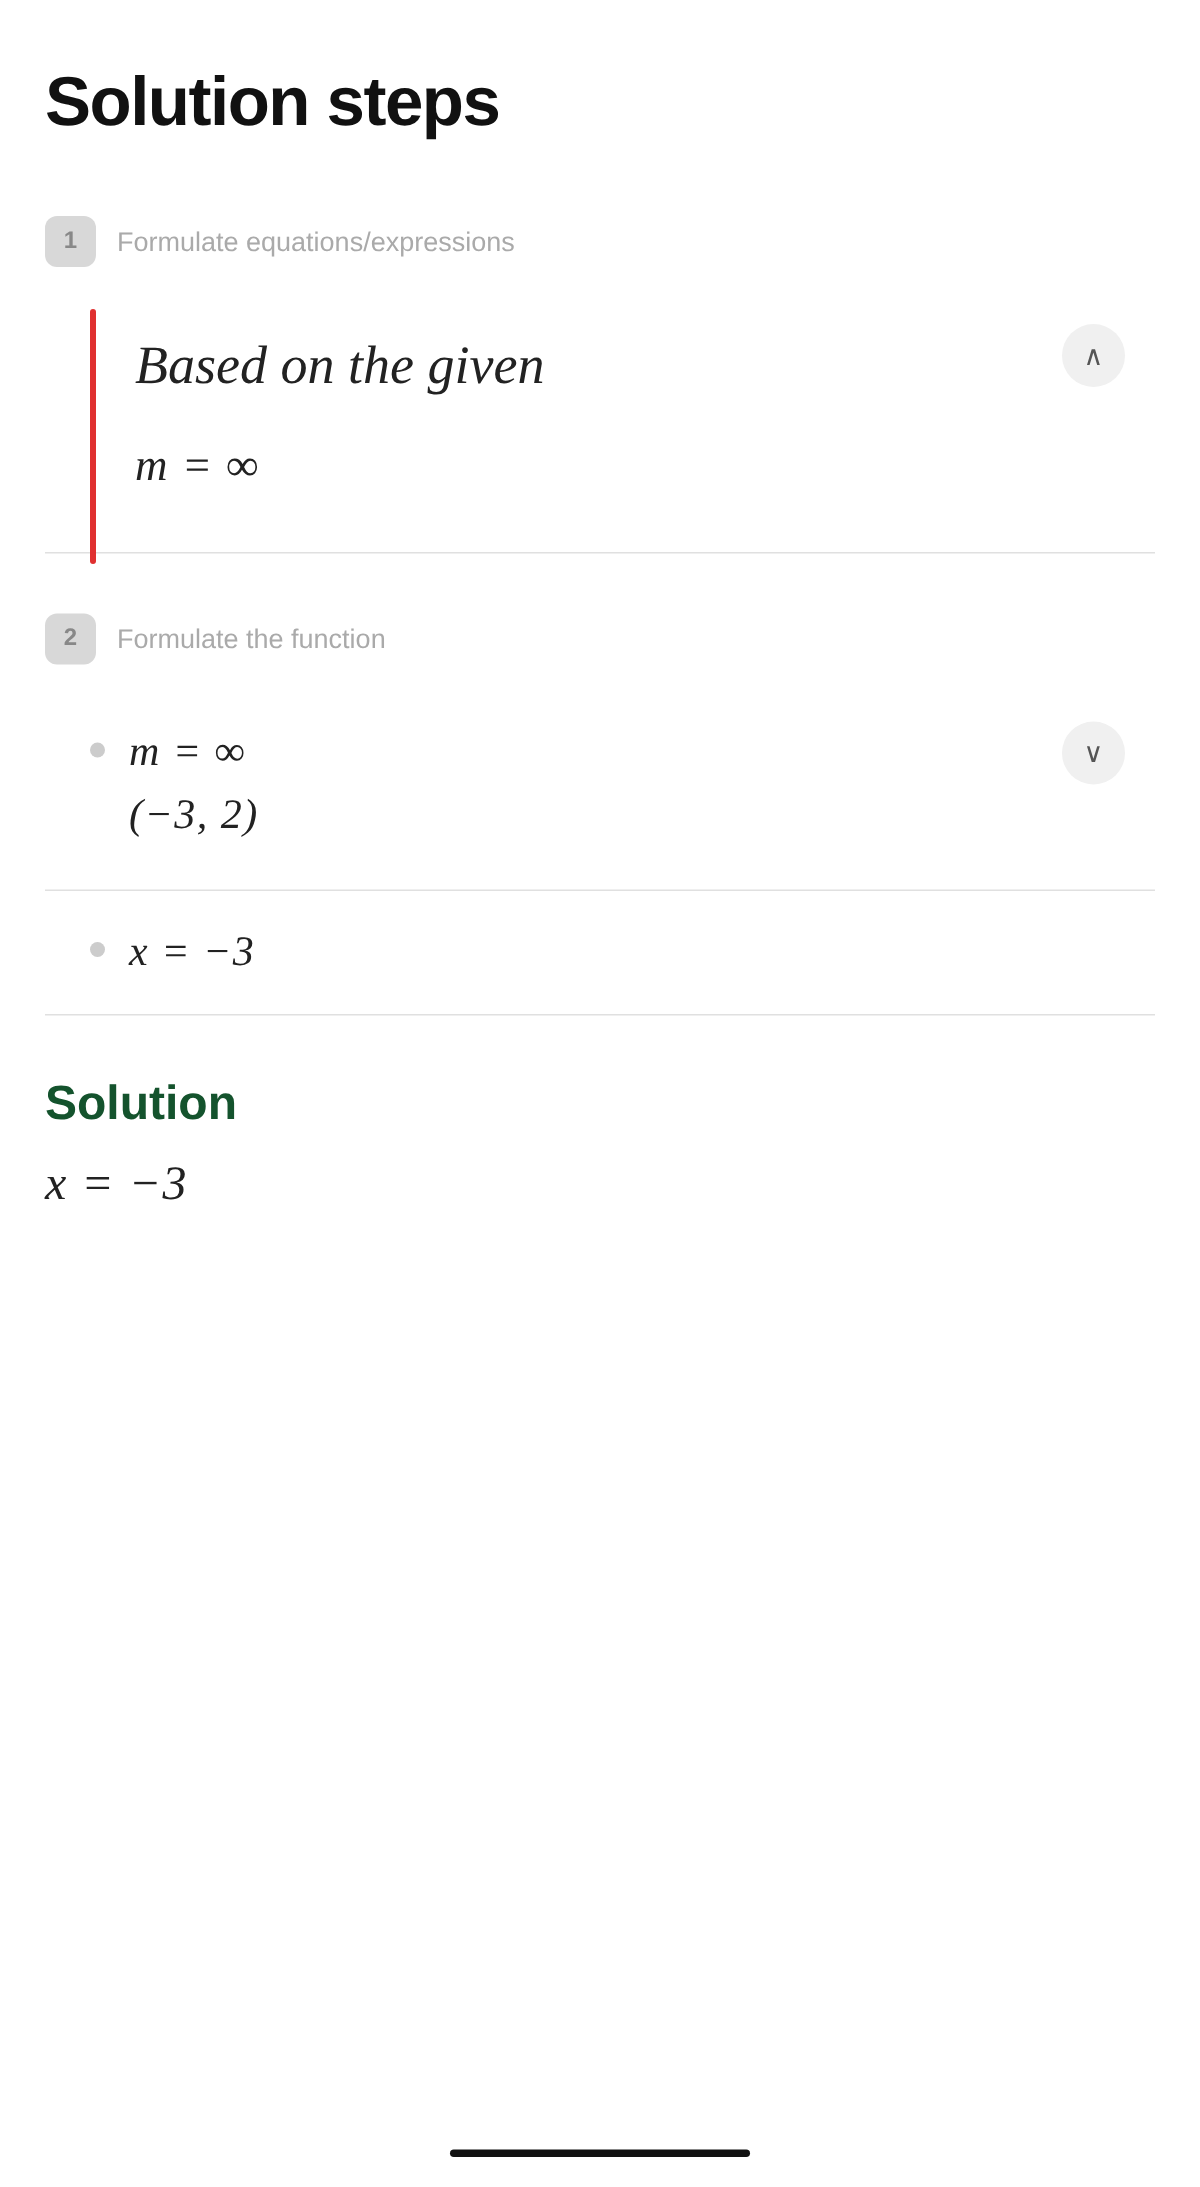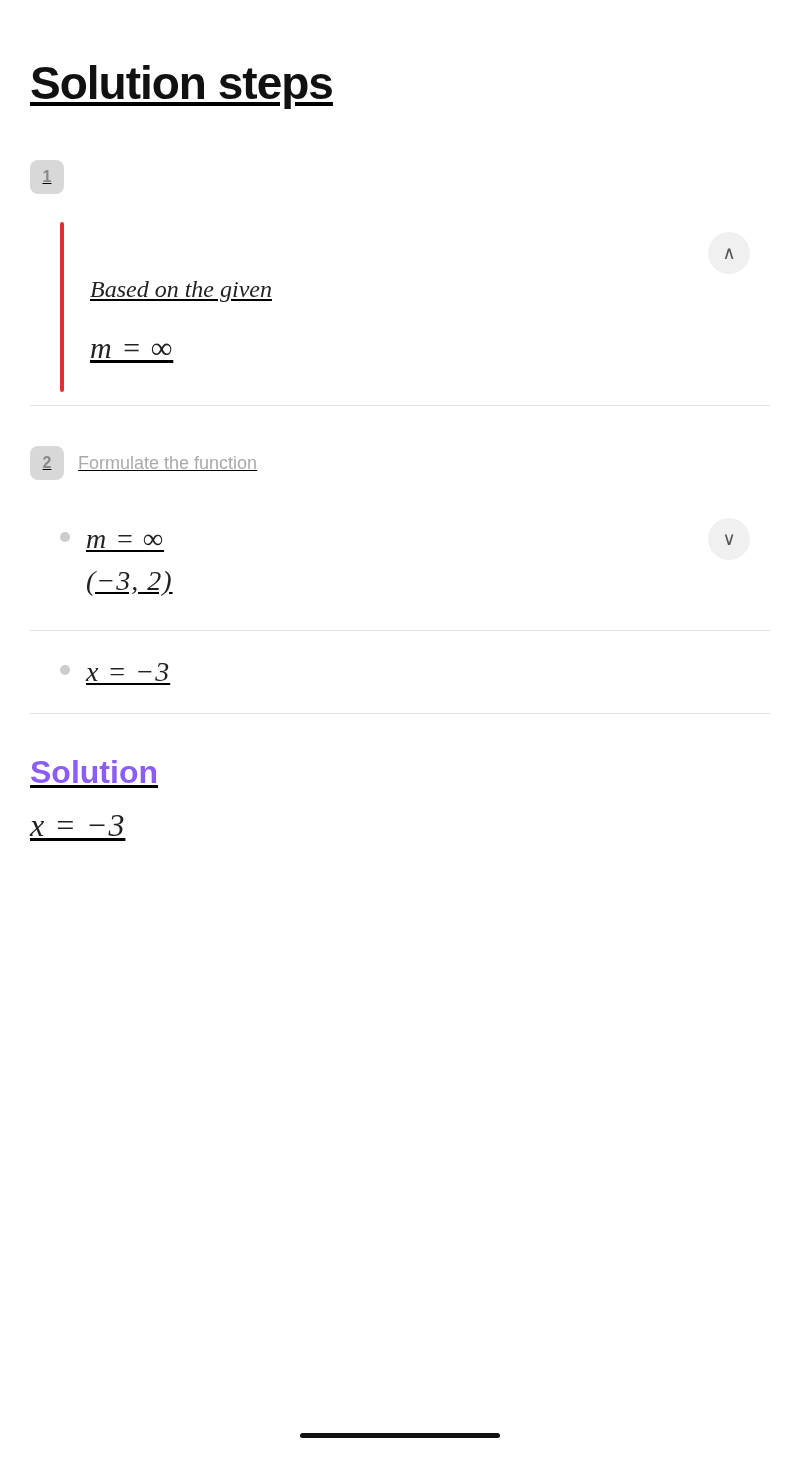--- a/index.html
+++ b/index.html
@@ -11,22 +11,21 @@
     body {
       background: #ffffff;
       font-family: -apple-system, BlinkMacSystemFont, 'Helvetica Neue', sans-serif;
       width: 800px;
       min-height: 1458px;
       position: relative;
       overflow-x: hidden;
     }
 
     .page-container {
-      padding: 56px 30px 80px 30px;
-      text-decoration: underline;
+      padding: 40px 30px 80px 30px;
     }
 
     .page-title {
       font-size: 46px;
       font-weight: 800;
       color: #111111;
       margin-bottom: 50px;
       letter-spacing: -1px;
     }
 
@@ -71,26 +70,25 @@
       left: 30px;
       top: 0;
       width: 4px;
       height: 170px;
       background: #e03030;
       border-radius: 2px;
     }
 
     .italic-text {
       font-style: italic;
-      font-size: 24px;
+      font-size: 36px;
       color: #222222;
       font-family: 'Georgia', serif;
       line-height: 1.5;
       margin-bottom: 24px;
-      margin-top: 39px;
     }
 
     .math-display {
       font-family: 'Georgia', 'Times New Roman', serif;
       font-size: 30px;
       color: #222222;
       font-style: italic;
       letter-spacing: 1px;
     }
 
@@ -147,21 +145,21 @@
       line-height: 1.5;
     }
 
     .solution-section {
       margin-top: 40px;
     }
 
     .solution-title {
       font-size: 32px;
       font-weight: 800;
-      color: #8b5cf6;
+      color: #14532d;
       margin-bottom: 16px;
     }
 
     .solution-math {
       font-family: 'Georgia', 'Times New Roman', serif;
       font-size: 32px;
       color: #222222;
       font-style: italic;
       letter-spacing: 1px;
     }
@@ -184,20 +182,21 @@
 </head>
 <body>
 
 <div class="page-container">
 
   <h1 class="page-title">Solution steps</h1>
 
   <div class="step-section">
     <div class="step-header">
       <div class="step-badge">1</div>
+      <span class="step-label">Formulate equations/expressions</span>
     </div>
 
     <div class="step-wrapper">
       <div class="step-content">
         <div class="red-bar"></div>
 
         <div class="italic-text">
           <span>Based on the given</span><br>
         </div>
 

